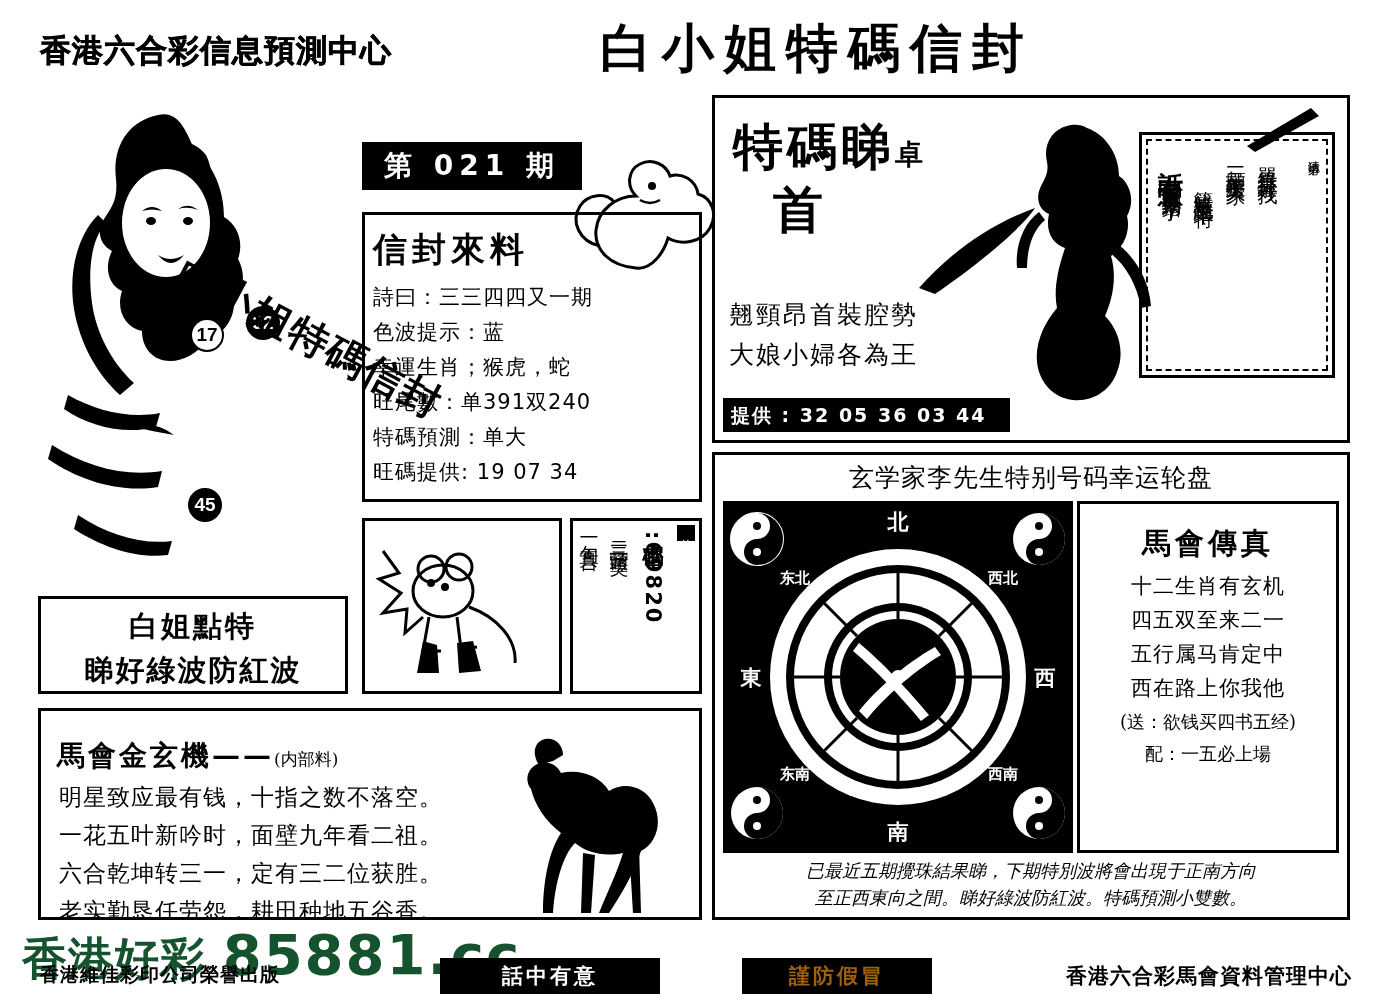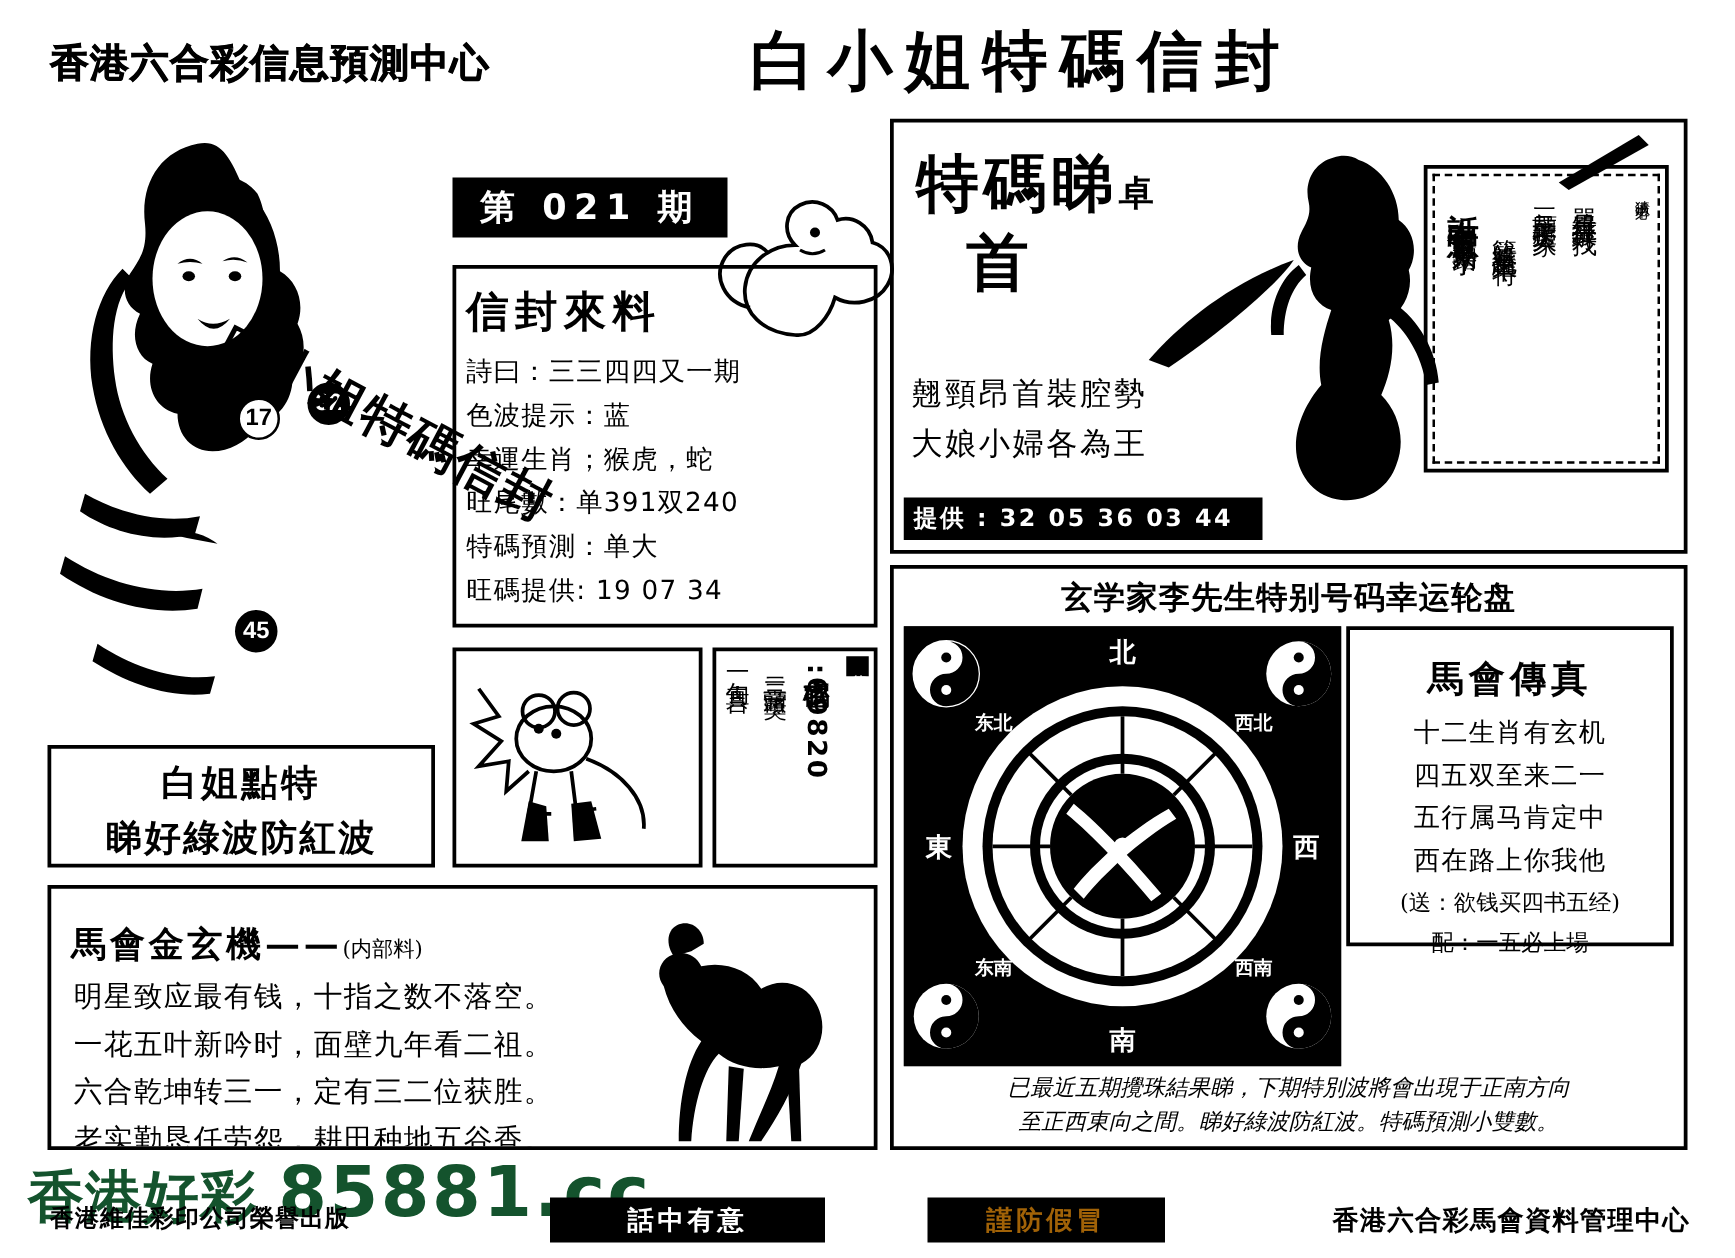--- a/index.html
+++ b/index.html
@@ -174,29 +174,29 @@
     font-size:12px; letter-spacing:1px; font-family:"DejaVu Sans",sans-serif;
   }
 
   
   .wheelpanel {
     position:absolute; left:712px; top:452px; width:638px; height:468px;
     border:3px solid #000; overflow:hidden;
   }
   .wheelpanel .wtitle {
     position:absolute; left:0; top:6px; width:100%; text-align:center;
-    font-size:25px; font-weight:bold; letter-spacing:1px;
+    font-size:25px; font-weight:normal; letter-spacing:1px;
     font-family:"DejaVu Sans", sans-serif;
   }
   .wheelbox {
     position:absolute; left:8px; top:46px; width:350px; height:352px;
     background:#000;
   }
   .mahui {
-    position:absolute; right:8px; top:46px; width:262px; height:256px;
+    position:absolute; right:8px; top:46px; width:262px; height:352px;
     border:3px solid #000; padding:8px 6px; text-align:center;
   }
   .mahui h4 { margin:12px 0 8px; font-size:29px; font-weight:bold; letter-spacing:4px; font-family:"DejaVu Serif",serif;}
   .mahui .ml { font-size:21px; margin:6px 0; letter-spacing:1px; font-family:"DejaVu Serif",serif; }
   .mahui .ms { font-size:18px; margin:8px 0 2px; font-family:"DejaVu Serif",serif; }
   .wnote {
     position:absolute; left:10px; right:10px; bottom:6px;
     text-align:center; font-size:18px; line-height:1.5;
     font-family:"DejaVu Sans", sans-serif;
     font-style:italic;

